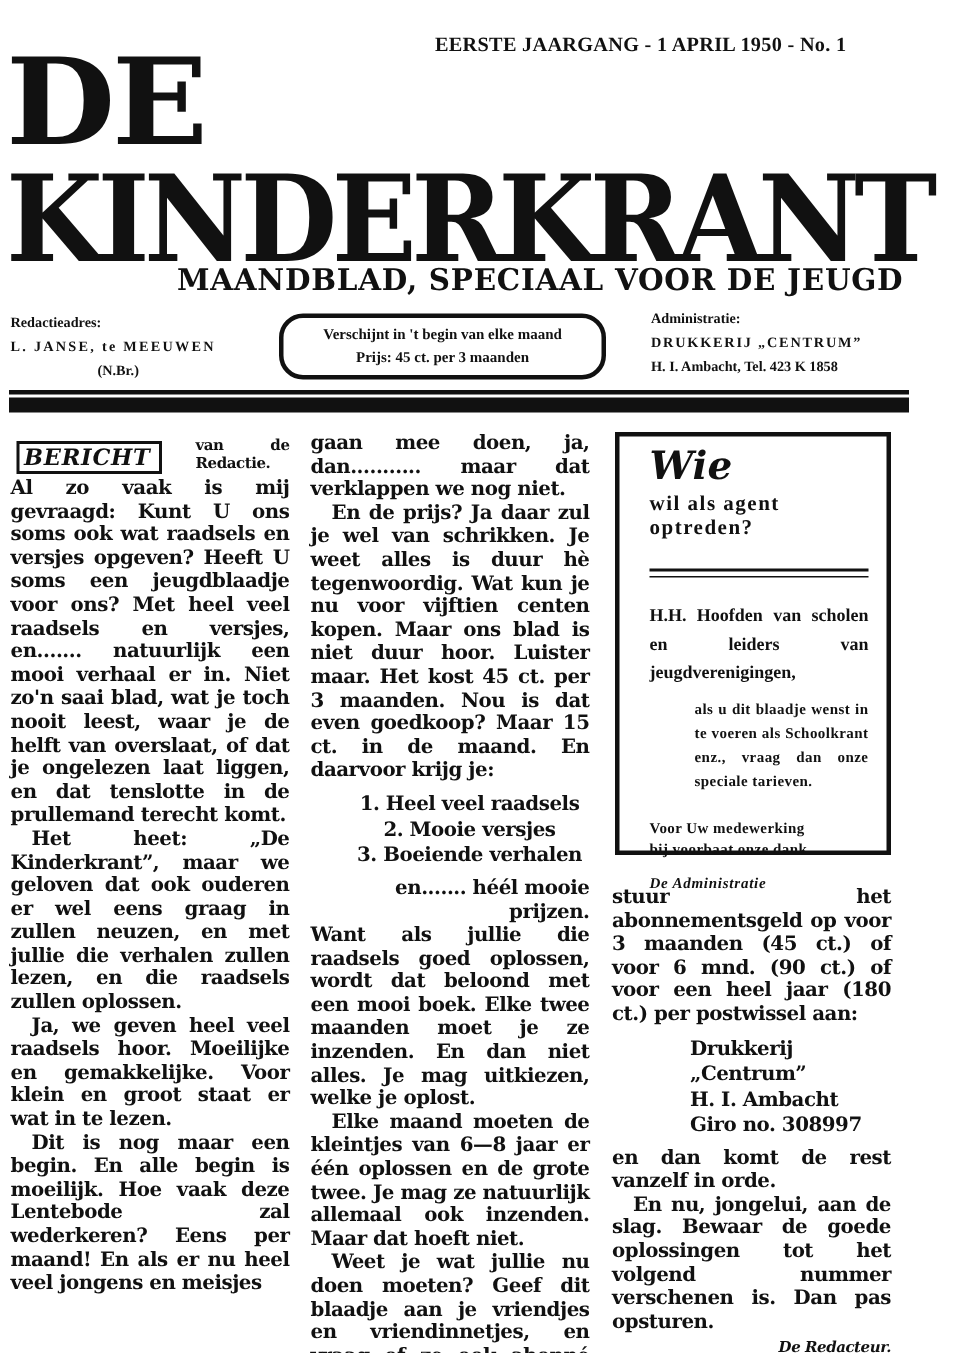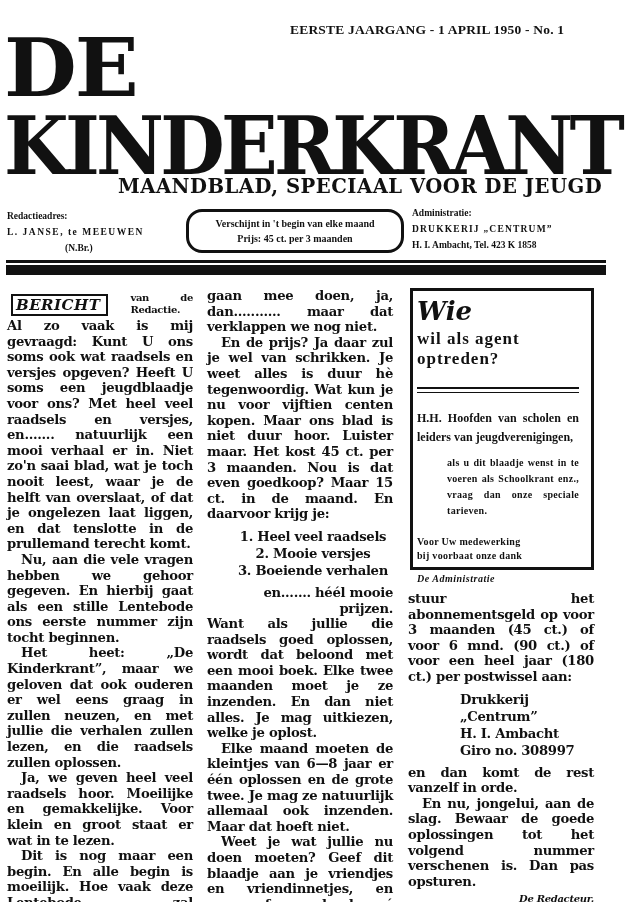--- a/index.html
+++ b/index.html
@@ -14,21 +14,21 @@
               font-family: "DejaVu Serif", serif; transform: scaleX(1.05); transform-origin: left; }
   .title-main { left: 4px; top: 106px; font-size: 80px; font-weight: 900; line-height: 80px; letter-spacing: -4px;
                 font-family: "DejaVu Serif", serif; transform: scaleX(0.93); transform-origin: left; white-space: nowrap; }
   .subtitle { left: 118px; top: 174px; font-size: 20px; font-weight: 900; letter-spacing: 0.5px; white-space: nowrap;
               font-family: "DejaVu Serif", serif; transform: scaleX(0.98); transform-origin: left; }
 
   .addr { font-size: 9.5px; font-weight: bold; line-height: 16px; font-family: "Liberation Serif", serif; }
   .addr-left { left: 7px; top: 208px; }
   .addr-left .l2 { letter-spacing: 1.5px; }
   .addr-left .l3 { padding-left: 58px; }
-  .addr-right { left: 412px; top: 205px; }
+  .addr-right { left: 434px; top: 205px; }
   .addr-right .l2 { letter-spacing: 1.2px; }
 
   .notice-box { left: 186px; top: 209px; width: 218px; height: 44px; border: 3px solid #111; border-radius: 16px;
                 box-sizing: border-box; text-align: center; font-size: 10px; font-weight: bold; line-height: 15px;
                 padding-top: 4px; font-family: "Liberation Serif", serif; }
 
   .rule-thin { left: 6px; top: 260px; width: 600px; height: 3px; background: #111; }
   .rule-thick { left: 6px; top: 265px; width: 600px; height: 10px; background: #111; }
 
   
@@ -48,23 +48,23 @@
 
   .list { margin: 6px 0 6px 26px; text-align: center; }
   .list div { line-height: 17px; }
   .en-line { text-align: right; margin: 4px 0 2px 0; }
 
   .address-block { margin: 6px 0 6px 52px; text-align: left; line-height: 17px; }
   .sign { font-style: italic; font-size: 10px; text-align: right; line-height: 16px; margin-top: 2px; }
 
   
   .agent-box { left: 410px; top: 288px; width: 184px; height: 282px; border: 3px solid #111; box-sizing: border-box;
-               padding: 6px 12px 0 4px; font-family: "Liberation Serif", serif; font-weight: bold; }
+               padding: 6px 12px 0 20px; font-family: "Liberation Serif", serif; font-weight: bold; }
   .agent-title { font-style: italic; font-size: 26px; font-weight: 900; line-height: 28px; font-family: "DejaVu Serif", serif; }
-  .agent-q { font-size: 17px; letter-spacing: 1px; margin-top: 4px; }
+  .agent-q { font-size: 14px; letter-spacing: 1px; margin-top: 4px; }
   .agent-rule { margin: 18px 0 0 0; border-top: 2px double #111; height: 3px; border-bottom: 1px solid #111; }
   .agent-to { font-size: 12px; line-height: 19px; margin-top: 16px; text-align: justify; }
   .agent-small { font-size: 10px; line-height: 16px; margin: 8px 0 16px 30px; text-align: justify; letter-spacing: 0.3px; }
   .agent-thanks { font-size: 10px; line-height: 14px; margin-top: 12px; letter-spacing: 0.3px; }
   .agent-sign { font-size: 10px; font-style: italic; text-align: left; margin-top: 10px; letter-spacing: 0.5px; }
 </style>
 </head>
 <body>
 
 <div class="abs issue-line">EERSTE JAARGANG  -  1 APRIL 1950  -  No. 1</div>
@@ -91,21 +91,20 @@
 
 <div class="abs rule-thin"></div>
 <div class="abs rule-thick"></div>
 
 <div class="abs col col1">
   <div class="bericht-wrap">
     <span class="bericht-box">BERICHT</span>
     <span class="bericht-after">van de Redactie.</span>
   </div>
   <p>Al zo vaak is mij gevraagd: Kunt U ons soms ook wat raadsels en versjes opgeven? Heeft U soms een jeugdblaadje voor ons? Met heel veel raadsels en versjes, en....... natuurlijk een mooi verhaal er in. Niet zo'n saai blad, wat je toch nooit leest, waar je de helft van overslaat, of dat je ongelezen laat liggen, en dat tenslotte in de prullemand terecht komt.</p>
-  <p class="ind">Nu, aan die vele vragen hebben we gehoor gegeven. En hierbij gaat als een stille Lentebode ons eerste nummer zijn tocht beginnen.</p>
   <p class="ind">Het heet: „De Kinderkrant”, maar we geloven dat ook ouderen er wel eens graag in zullen neuzen, en met jullie die verhalen zullen lezen, en die raadsels zullen oplossen.</p>
   <p class="ind">Ja, we geven heel veel raadsels hoor. Moeilijke en gemakkelijke. Voor klein en groot staat er wat in te lezen.</p>
   <p class="ind">Dit is nog maar een begin. En alle begin is moeilijk. Hoe vaak deze Lentebode zal wederkeren? Eens per maand! En als er nu heel veel jongens en meisjes</p>
 </div>
 
 <div class="abs col col2">
   <p>gaan mee doen, ja, dan........... maar dat verklappen we nog niet.</p>
   <p class="ind">En de prijs? Ja daar zul je wel van schrikken. Je weet alles is duur hè tegenwoordig. Wat kun je nu voor vijftien centen kopen. Maar ons blad is niet duur hoor. Luister maar. Het kost 45 ct. per 3 maanden. Nou is dat even goedkoop? Maar 15 ct. in de maand. En daarvoor krijg je:</p>
   <div class="list">
     <div>1. Heel veel raadsels</div>

